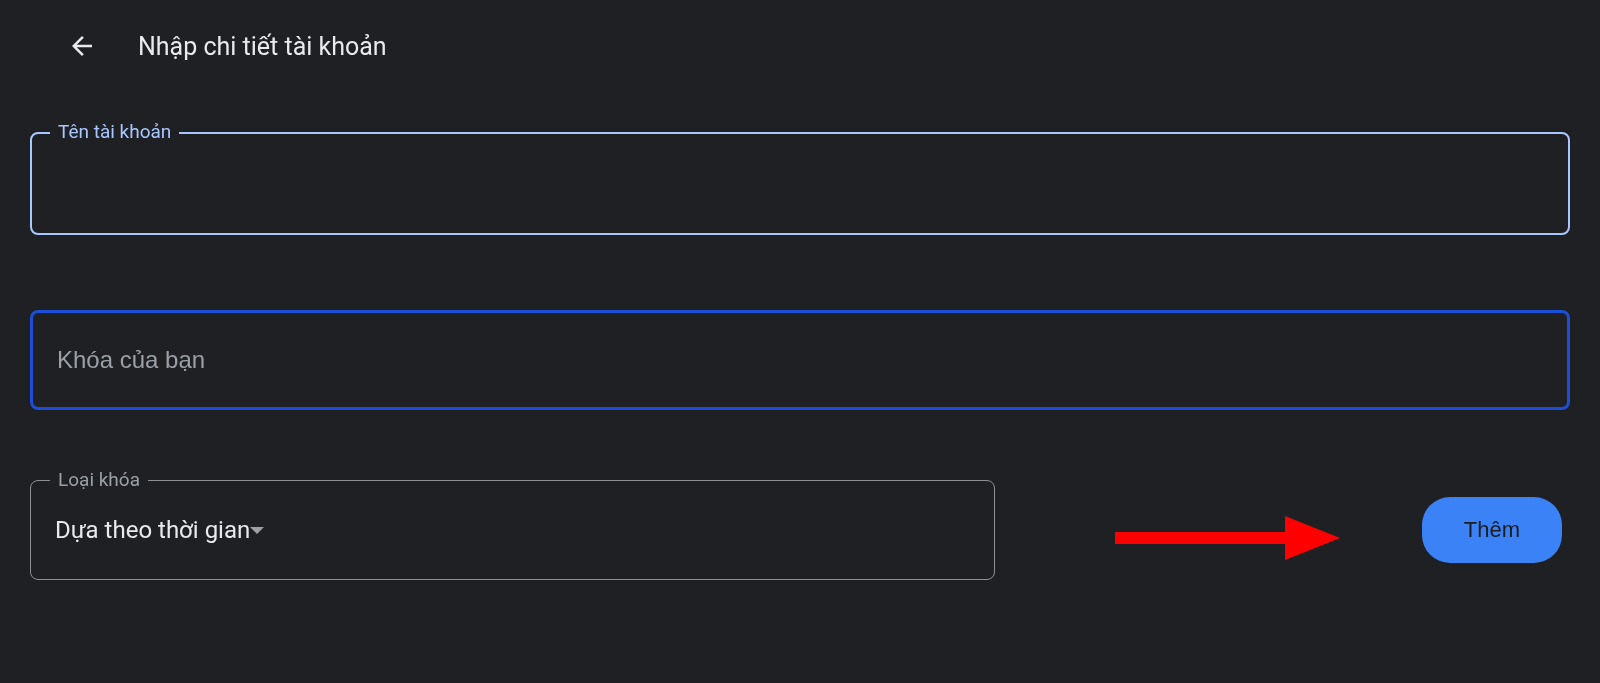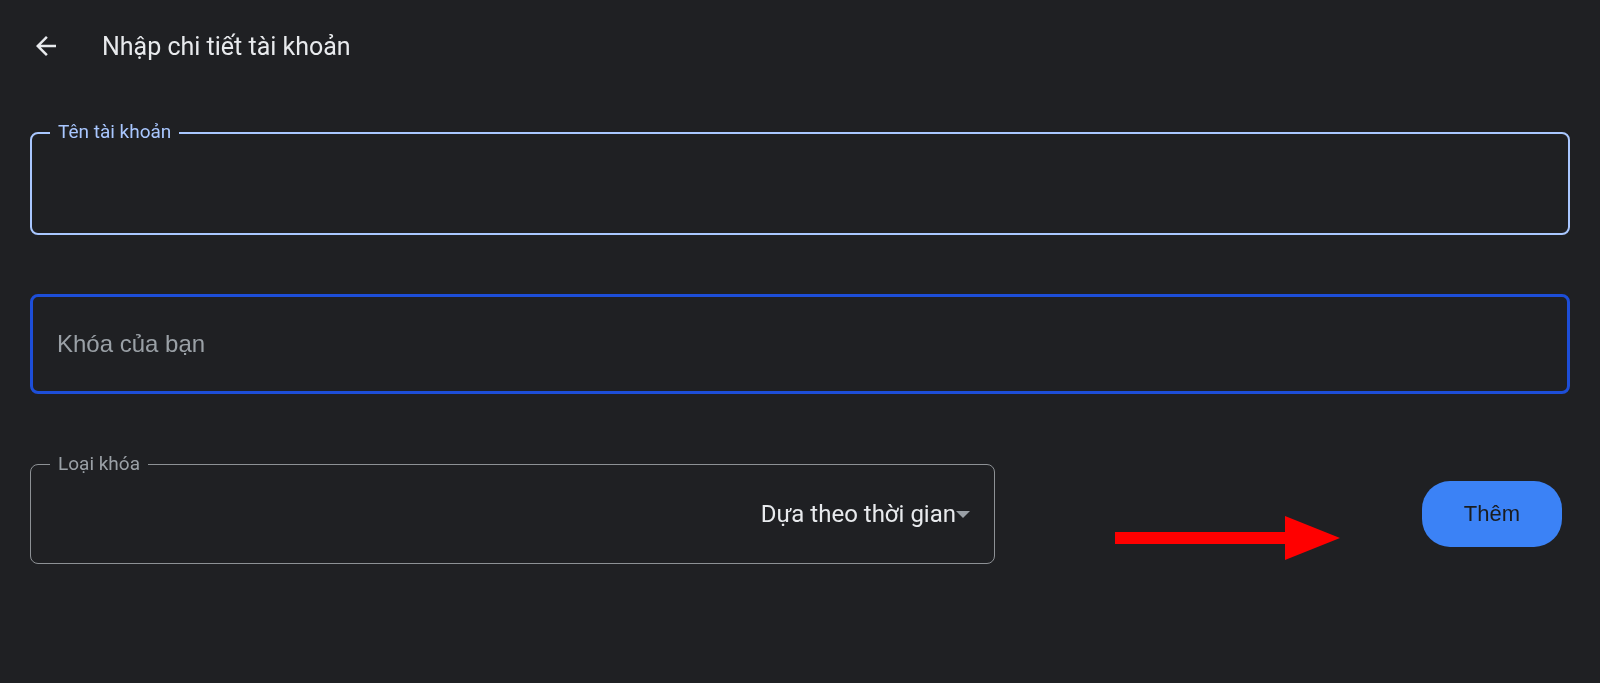--- a/index.html
+++ b/index.html
@@ -14,20 +14,21 @@
       width: 1600px;
       height: 683px;
       overflow: hidden;
       position: relative;
     }
     .header {
       display: flex;
       align-items: center;
       padding: 30px 30px 0 30px;
       gap: 40px;
+      margin-left: 36px;
     }
     .back-icon {
       width: 32px;
       height: 32px;
       cursor: pointer;
       display: flex;
       align-items: center;
       justify-content: center;
     }
     .back-icon svg {
@@ -39,21 +40,21 @@
       color: #e8eaed;
     }
     .form-container {
       padding: 70px 30px 0 30px;
     }
     .field-wrapper {
       position: relative;
       margin-bottom: 70px;
     }
     .field-wrapper.focused {
-      margin-bottom: 59px;
+      margin-bottom: 75px;
     }
     .field-label-floating {
       position: absolute;
       top: -12px;
       left: 20px;
       background-color: #1f2023;
       padding: 0 8px;
       font-size: 19px;
       color: #a9c7ff;
       z-index: 2;
@@ -89,21 +90,21 @@
       background-color: transparent;
       border: 1px solid #8d9195;
       border-radius: 8px;
       padding: 12px 24px;
       font-size: 24px;
       color: #e8eaed;
       outline: none;
       cursor: pointer;
       display: flex;
       align-items: center;
-      justify-content: flex-end;
+      justify-content: flex-start;
     }
     .dropdown-icon {
       width: 0;
       height: 0;
       border-left: 7px solid transparent;
       border-right: 7px solid transparent;
       border-top: 7px solid #9aa0a6;
     }
     .bottom-row {
       display: flex;

